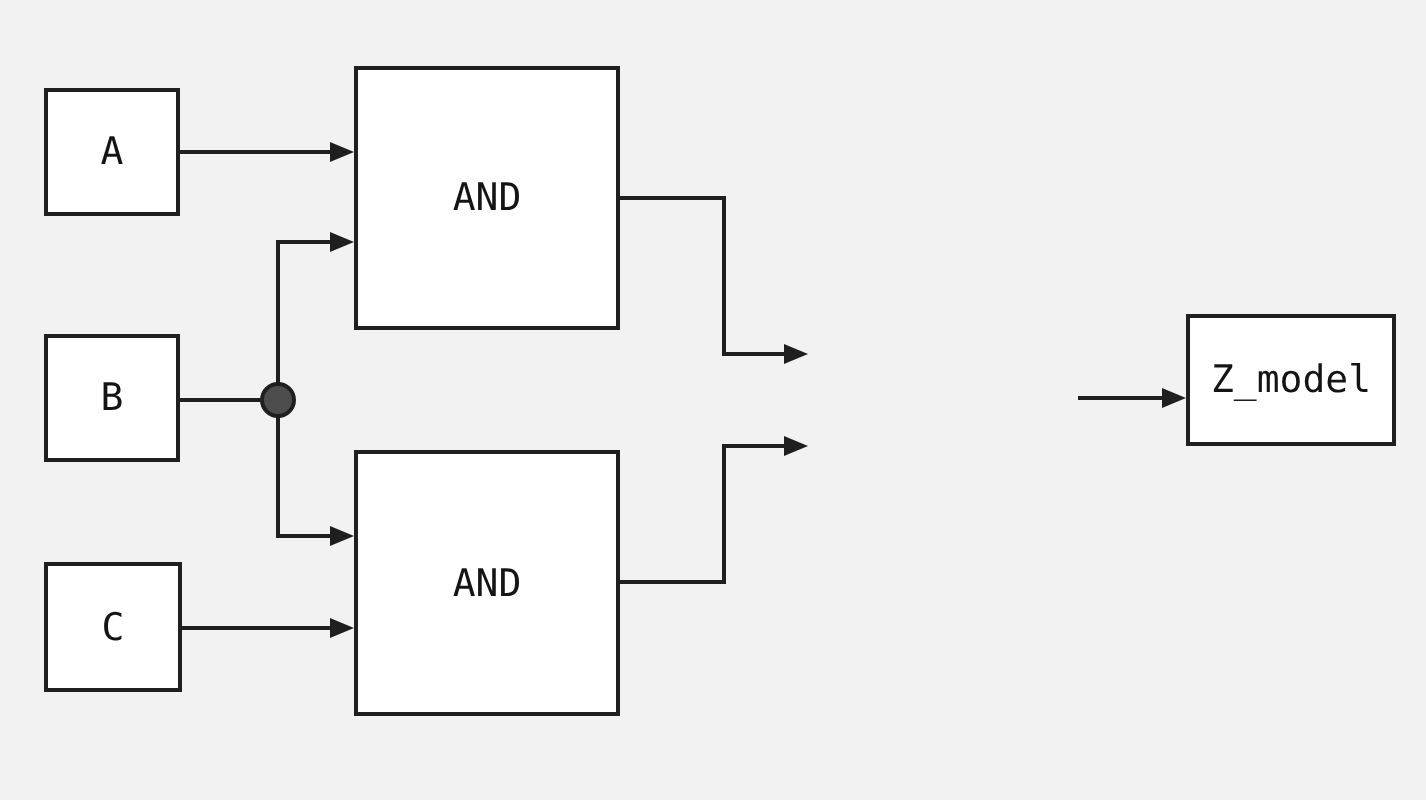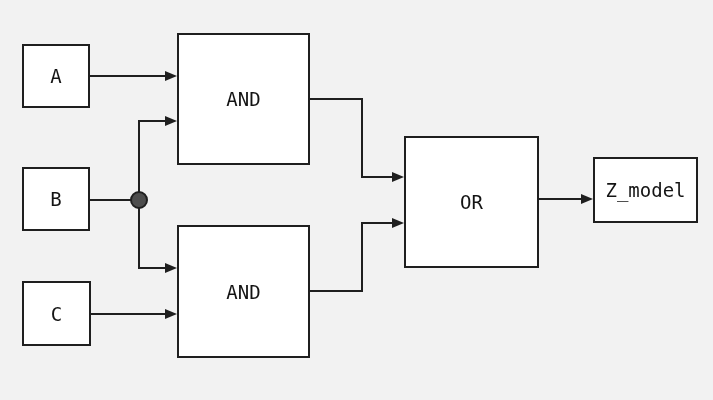--- a/index.html
+++ b/index.html
@@ -100,21 +100,18 @@
   </div>
 
   <div class="node" id="node-and-top">
     <span>AND</span>
   </div>
 
   <div class="node" id="node-and-bot">
     <span>AND</span>
   </div>
 
-  <div class="node" id="node-or">
-    <span>OR</span>
-  </div>
 
   <div class="node" id="node-z">
     <span>Z_model</span>
   </div>
 
 </div>
 
 </body></html>

